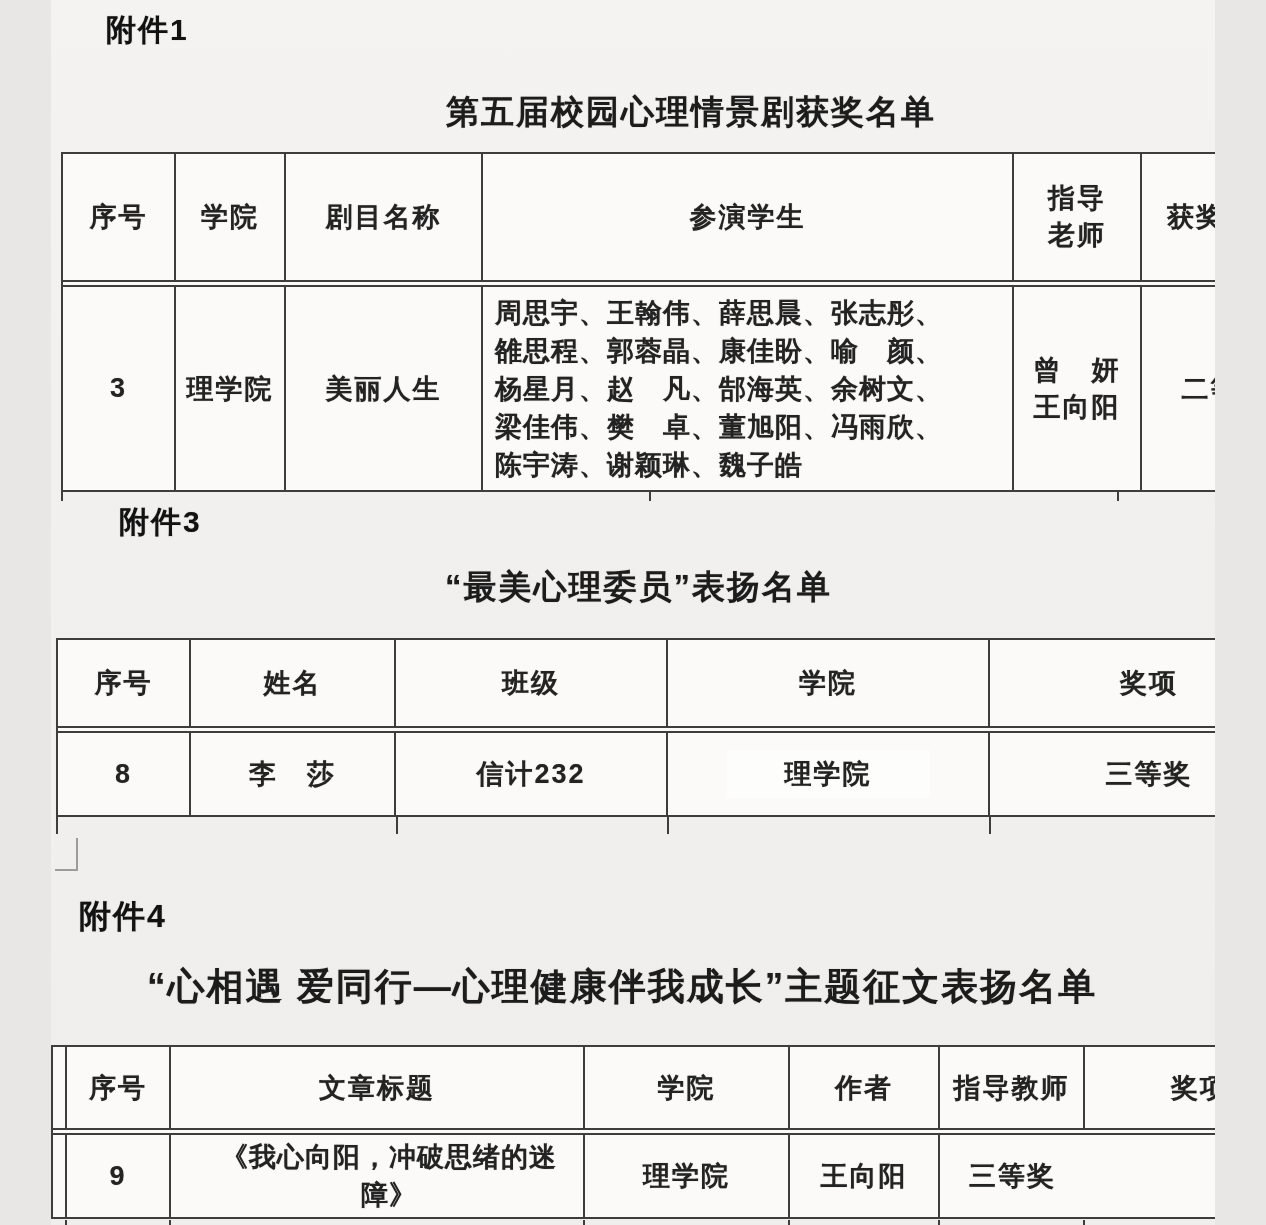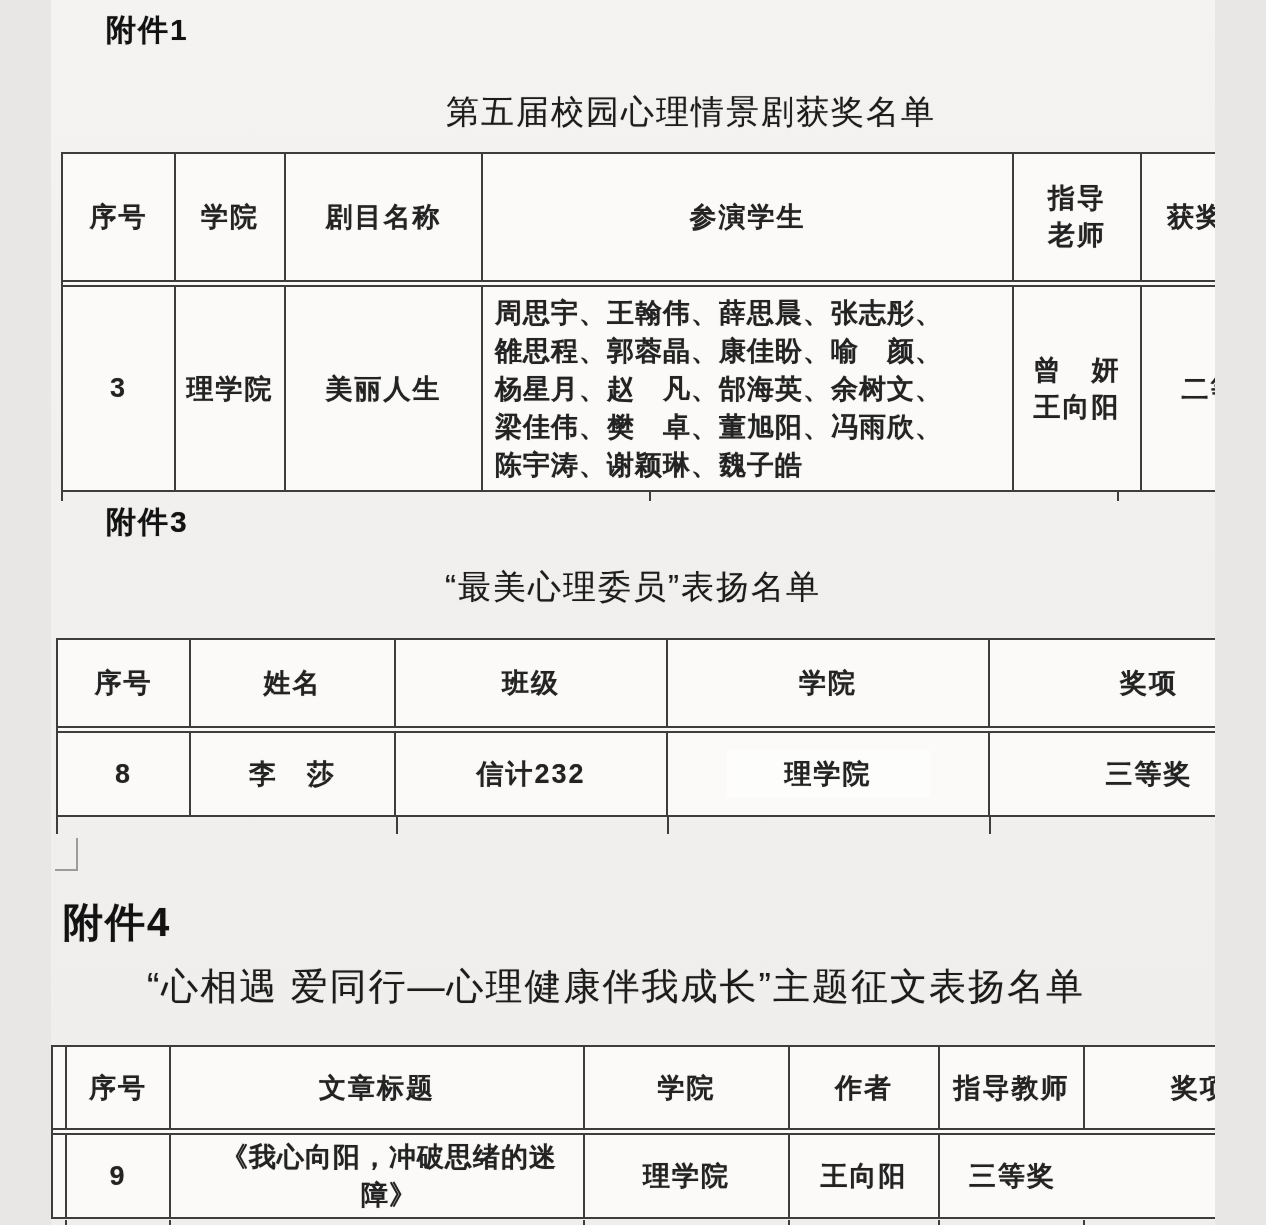--- a/index.html
+++ b/index.html
@@ -16,21 +16,21 @@
   }
 
   .att-heading {
     position:absolute;
     font-size:30px; font-weight:800; color:#121212;
     letter-spacing:2px;
     text-shadow:0 0 1px rgba(30,30,30,.45);
   }
   .doc-title {
     position:absolute;
-    font-size:33px; font-weight:400; color:#1c1c1c;
+    font-size:33px; font-weight:700; color:#1c1c1c;
     letter-spacing:2px; white-space:nowrap;
     text-shadow:0 0 1px rgba(30,30,30,.4);
   }
 
   
   .tbl {
     position:absolute;
     border:2px solid #3d3d3d;
     background:#fbfaf8;
   }
@@ -132,21 +132,21 @@
       </div>
       <div class="cell td">二等奖</div>
     </div>
   </div>
 
   <div class="stub" style="left:10px;  top:492px; height:9px;"></div>
   <div class="stub" style="left:598px; top:492px; height:9px;"></div>
   <div class="stub" style="left:1066px;top:492px; height:9px;"></div>
   <div class="stub" style="left:1257px;top:492px; height:9px;"></div>
 
-  <div class="att-heading" style="left:55px; top:502px;">附件3</div>
+  <div class="att-heading" style="left:68px; top:502px;">附件3</div>
 
   <div class="doc-title" style="left:394px; top:565px;">“最美心理委员”表扬名单</div>
 
   <div class="tbl" id="tbl2">
     <div class="trow trow-header">
       <div class="cell th">序号</div>
       <div class="cell th">姓名</div>
       <div class="cell th">班级</div>
       <div class="cell th">学院</div>
       <div class="cell th">奖项</div>
@@ -164,21 +164,21 @@
 
   <div class="stub" style="left:5px;   top:817px; height:17px;"></div>
   <div class="stub" style="left:345px; top:817px; height:17px;"></div>
   <div class="stub" style="left:616px; top:817px; height:17px;"></div>
   <div class="stub" style="left:938px; top:817px; height:17px;"></div>
   <div class="stub" style="left:1257px;top:817px; height:17px;"></div>
 
   <div class="corner-left"></div>
   <div class="corner-right"></div>
 
-  <div class="att-heading" style="left:12px; top:895px; font-size:40px;">附件4</div>
+  <div class="att-heading" style="left:28px; top:895px; font-size:32px;">附件4</div>
 
   <div class="doc-title" style="left:96px; top:962px; font-size:37px;">“心相遇 爱同行—心理健康伴我成长”主题征文表扬名单</div>
 
   <div class="tbl" id="tbl3">
     <div class="trow trow-header">
       <div class="cell th"></div>
       <div class="cell th">序号</div>
       <div class="cell th">文章标题</div>
       <div class="cell th">学院</div>
       <div class="cell th">作者</div>

